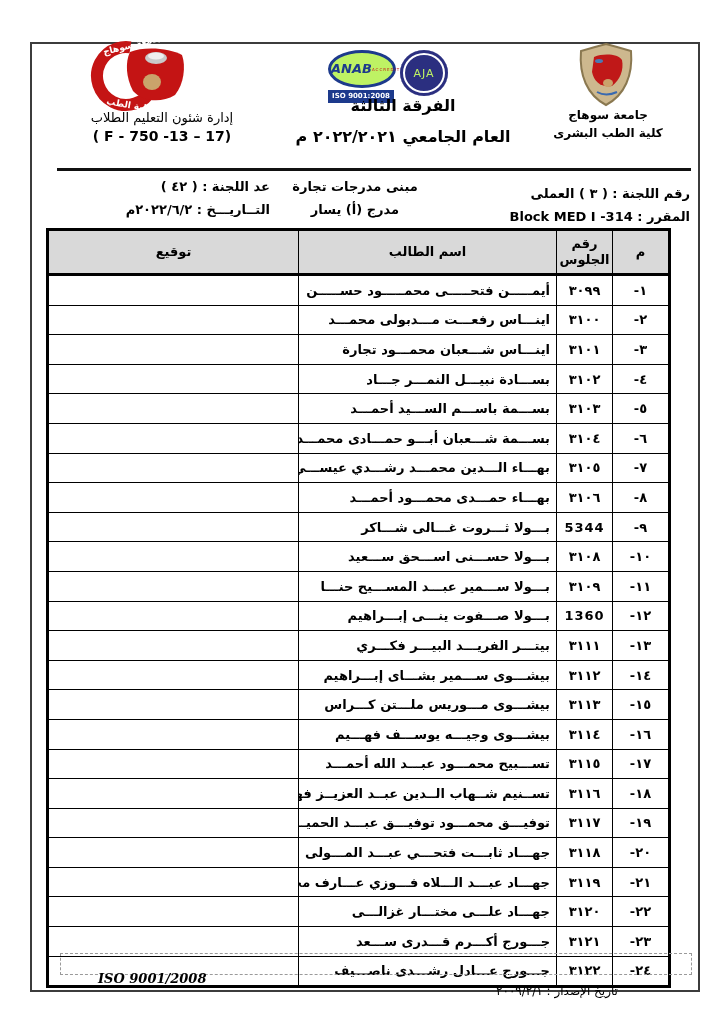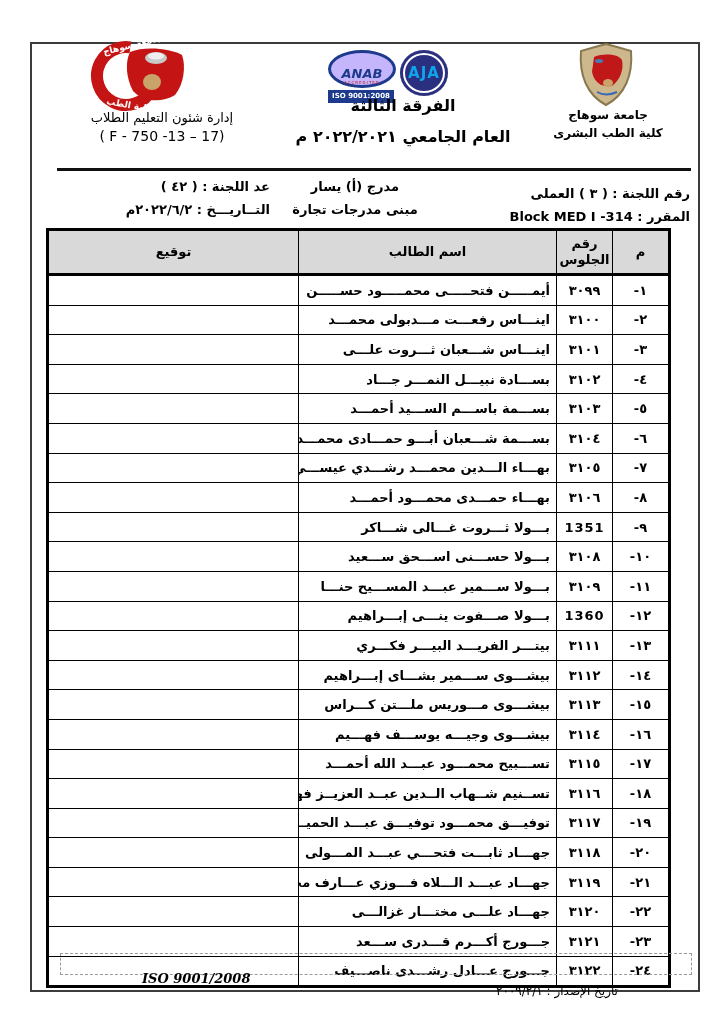--- a/index.html
+++ b/index.html
@@ -9,39 +9,39 @@
     overflow:hidden;
   }
   .abs{position:absolute;}
   .page-frame{
     left:30px;top:42px;width:666px;height:946px;
     border:2px solid #3c3c3c;background:#fff;
   }
   
   .dept-block{left:58px;top:110px;width:208px;text-align:center;direction:rtl;}
   .dept-line1{font-size:13px;font-weight:normal;text-align:center;}
-  .dept-line2{font-size:14px;font-weight:normal;direction:ltr;margin-top:3px;}
+  .dept-line2{font-size:14px;font-weight:bold;direction:ltr;margin-top:3px;}
   .center-logos{left:328px;top:50px;width:130px;display:flex;align-items:flex-start;gap:6px;}
   .anab-wrap{width:66px;text-align:center;}
   .anab-oval{
     width:62px;height:32px;border:3px solid #1d3a8c;border-radius:50%;
-    display:flex;flex-direction:column;align-items:center;justify-content:flex-end;background:#c4b5fd;
+    display:flex;align-items:center;justify-content:flex-start;background:#bef264;
   }
   .anab-text{font-size:13px;font-weight:bold;font-style:italic;color:#1d3a8c;line-height:12px;}
   .anab-sub{font-size:4px;color:#c01818;letter-spacing:1px;}
   .iso-badge{
     margin-top:2px;width:66px;height:13px;background:#1d3a8c;color:#fff;
     font-size:7px;line-height:13px;font-weight:bold;
   }
   .aja-oval{
     width:48px;height:46px;border-radius:50%;background:#2b2f80;
     box-shadow:inset 0 0 0 3px #2b2f80, inset 0 0 0 5px #ffffff;
     display:flex;align-items:center;justify-content:center;
   }
-  .aja-text{color:#0ea5e9;font-weight:bold;font-size:15px;letter-spacing:1px;}
+  .aja-text{color:#bef264;font-weight:normal;font-size:11px;letter-spacing:1px;}
   .title-block{left:288px;top:96px;width:230px;text-align:center;direction:rtl;}
   .title-line1{font-size:16px;font-weight:bold;}
   .title-line2{font-size:16px;font-weight:bold;margin-top:12px;}
   .right-org{left:548px;top:106px;width:120px;text-align:center;direction:rtl;}
   .right-org div{font-size:12px;font-weight:bold;line-height:18px;}
   .hdr-divider{left:57px;top:168px;width:634px;height:3px;background:#111;}
   
   .info-right{left:420px;top:182px;width:270px;direction:rtl;text-align:right;}
   .info-center{left:280px;top:175px;width:150px;direction:rtl;text-align:center;}
   .info-left{left:58px;top:175px;width:212px;direction:rtl;text-align:right;}
@@ -68,21 +68,21 @@
   
   .footer-box{
     left:60px;top:953px;width:630px;height:20px;
     border:1px dashed #9a9a9a;display:flex;direction:rtl;
   }
   .footer-cell{font-size:12px;line-height:20px;text-align:center;}
   .footer-cell.issue-no{width:362px;border-left:1px dashed #9a9a9a;}
   .footer-cell.issue-date{width:268px;direction:rtl;margin-top:27px;}
   .iso-line{
     left:98px;top:971px;font-family:"DejaVu Serif","Liberation Serif",serif;
-    font-weight:bold;font-style:italic;font-size:13px;margin-left:44px;
+    font-weight:bold;font-style:italic;font-size:13px;
   }
 </style>
 </head>
 <body>
 
 <div class="abs page-frame"></div>
 
 <svg class="abs" style="left:78px;top:40px;" width="128" height="72" viewBox="0 0 128 72">
   <g transform="rotate(-18 48 36)">
     <circle cx="48" cy="36" r="29" fill="#ffffff" stroke="#c41414" stroke-width="12" stroke-dasharray="150 60"></circle>
@@ -131,22 +131,22 @@
   <div>كلية الطب البشرى</div>
 </div>
 
 <div class="abs hdr-divider"></div>
 
 <div class="abs info-right">
   <div class="info-line">رقم اللجنة : ( ٣ ) العملى</div>
   <div class="info-line"><span>المقرر :</span> <span class="ltr-val">Block MED I -314</span></div>
 </div>
 <div class="abs info-center">
+  <div class="info-line">مبنى مدرجات تجارة</div>
   <div class="info-line">مدرج (أ) يسار</div>
-  <div class="info-line">مبنى مدرجات تجارة</div>
 </div>
 <div class="abs info-left">
   <div class="info-line">عد اللجنة : ( ٤٢ )</div>
   <div class="info-line">التــاريـــخ : ٢٠٢٢/٦/٢م</div>
 </div>
 
 <table class="abs students-table">
   <colgroup>
     <col style="width:57px">
       <col style="width:56px">
@@ -170,21 +170,21 @@
       </tr>
       <tr>
         <td class="c-index">٢-</td>
         <td class="c-seat">٣١٠٠</td>
         <td class="c-name">اينـــاس رفعـــت مـــدبولى محمـــد</td>
         <td class="c-sign"></td>
       </tr>
       <tr>
         <td class="c-index">٣-</td>
         <td class="c-seat">٣١٠١</td>
-        <td class="c-name">اينـــاس شـــعبان ثـــروت علـــى</td>
+        <td class="c-name">اينـــاس شـــعبان محمـــود تجارة</td>
         <td class="c-sign"></td>
       </tr>
       <tr>
         <td class="c-index">٤-</td>
         <td class="c-seat">٣١٠٢</td>
         <td class="c-name">بســـادة نبيـــل النمـــر جـــاد</td>
         <td class="c-sign"></td>
       </tr>
       <tr>
         <td class="c-index">٥-</td>
@@ -205,21 +205,21 @@
         <td class="c-sign"></td>
       </tr>
       <tr>
         <td class="c-index">٨-</td>
         <td class="c-seat">٣١٠٦</td>
         <td class="c-name">بهـــاء حمـــدى محمـــود أحمـــد</td>
         <td class="c-sign"></td>
       </tr>
       <tr>
         <td class="c-index">٩-</td>
-        <td class="c-seat">1351</td>
+        <td class="c-seat">5344</td>
         <td class="c-name">بـــولا ثـــروت غـــالى شـــاكر</td>
         <td class="c-sign"></td>
       </tr>
       <tr>
         <td class="c-index">١٠-</td>
         <td class="c-seat">٣١٠٨</td>
         <td class="c-name">بـــولا حســـنى اســـحق ســـعيد</td>
         <td class="c-sign"></td>
       </tr>
       <tr>

